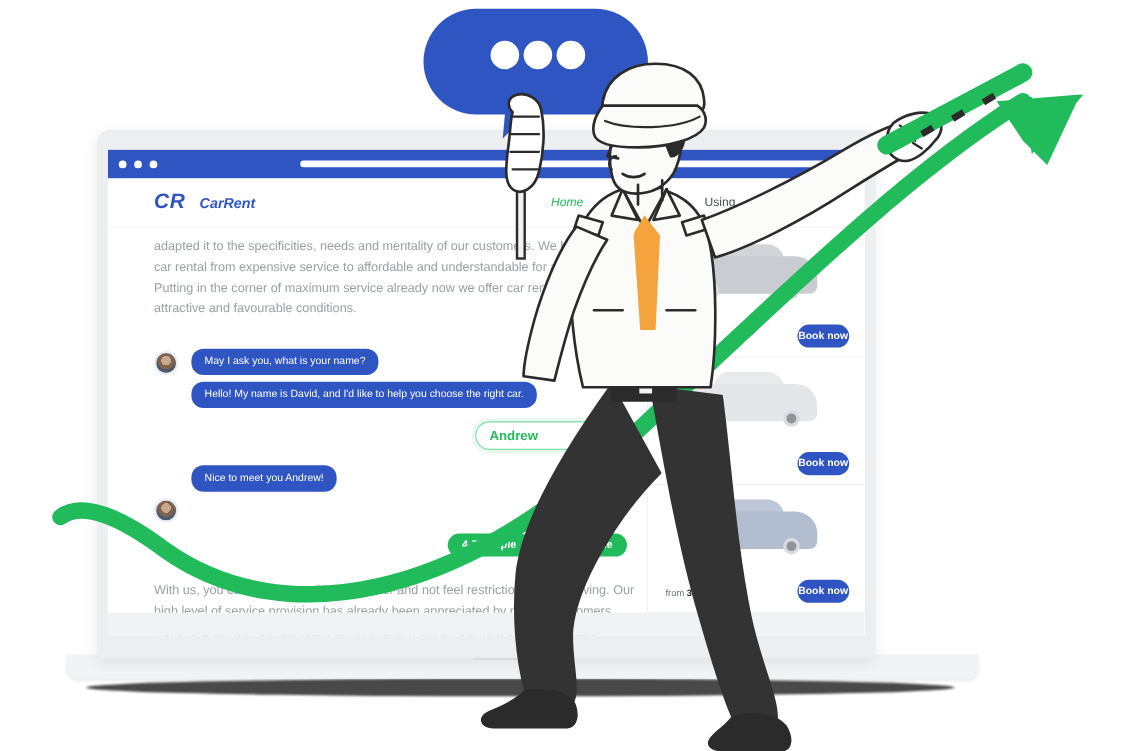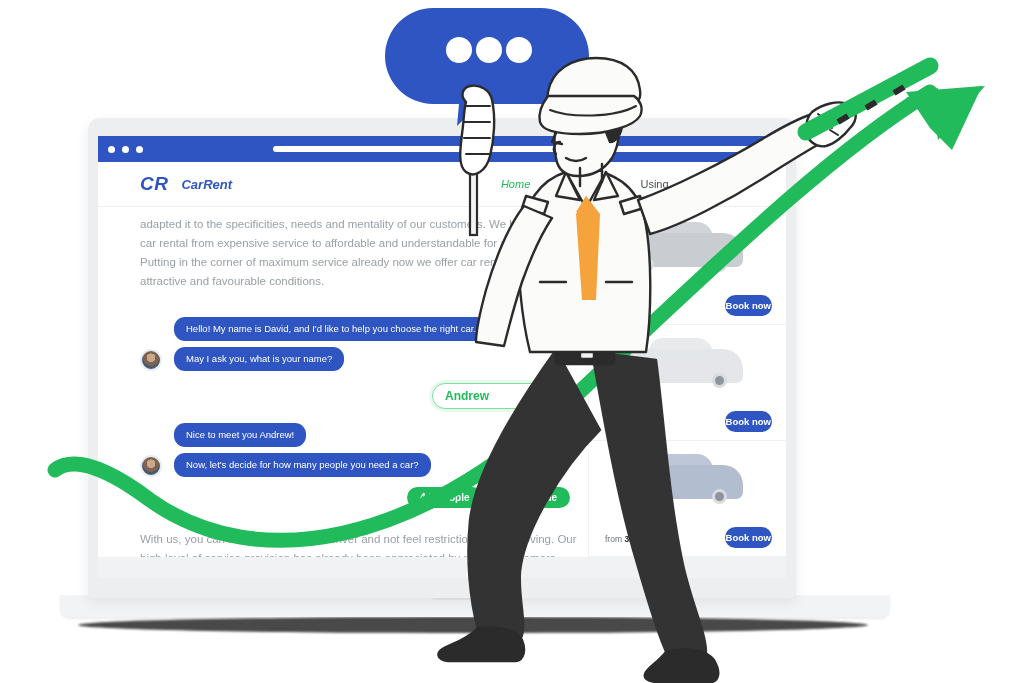--- a/index.html
+++ b/index.html
@@ -277,29 +277,29 @@
 
     <div id="page">
 
       <div id="main-col">
 
         <p class="para" id="intro-para">adapted it to the specificities, needs and mentality of our customers. We have turned car rental from expensive service to affordable and understandable for all people. Putting in the corner of maximum service already now we offer car rental on the most attractive and favourable conditions.</p>
 
         <div id="chat">
 
           <div class="chat-row">
+            <div class="avatar-slot">
+              <div class="avatar"></div>
+            </div>
+            <div class="bubble">May I ask you, what is your name?</div>
+          </div>
+
+          <div class="chat-row">
             <div class="avatar-slot"></div>
             <div class="bubble">Hello! My name is David, and I'd like to help you choose the right car.</div>
-          </div>
-
-          <div class="chat-row">
-            <div class="avatar-slot">
-              <div class="avatar"></div>
-            </div>
-            <div class="bubble">May I ask you, what is your name?</div>
           </div>
 
           <div class="input-row">
             <div id="reply-input-wrap">
               <input id="reply-input" value="Andrew" style="">
               <button id="send-button">
                 <svg width="12" height="12" viewBox="0 0 24 24">
                   <path d="M4 12h14M13 6l6 6-6 6" fill="none" stroke="#ffffff" stroke-width="2.4" stroke-linecap="round" stroke-linejoin="round"></path>
                 </svg>
               </button>
@@ -308,21 +308,20 @@
 
           <div class="chat-row">
             <div class="avatar-slot"></div>
             <div class="bubble">Nice to meet you Andrew!</div>
           </div>
 
           <div class="chat-row">
             <div class="avatar-slot">
               <div class="avatar"></div>
             </div>
-            <div class="bubble">Now, let's decide for how many people you need a car?</div>
           </div>
 
           <div class="options-row">
             <button class="option-chip">4-7 people</button>
             <button class="option-chip">2-4 people</button>
           </div>
         </div>
 
         <p class="para" id="outro-para">With us, you can rent a car without a driver and not feel restrictions when moving. Our high level of service provision has already been appreciated by regular customers. Renting a car with our company is not a luxury, but an element of a comfortable lifestyle. Using car rental for your own purpose, you can organize a car park for your business or rent a car for personal use.</p>
       </div>

